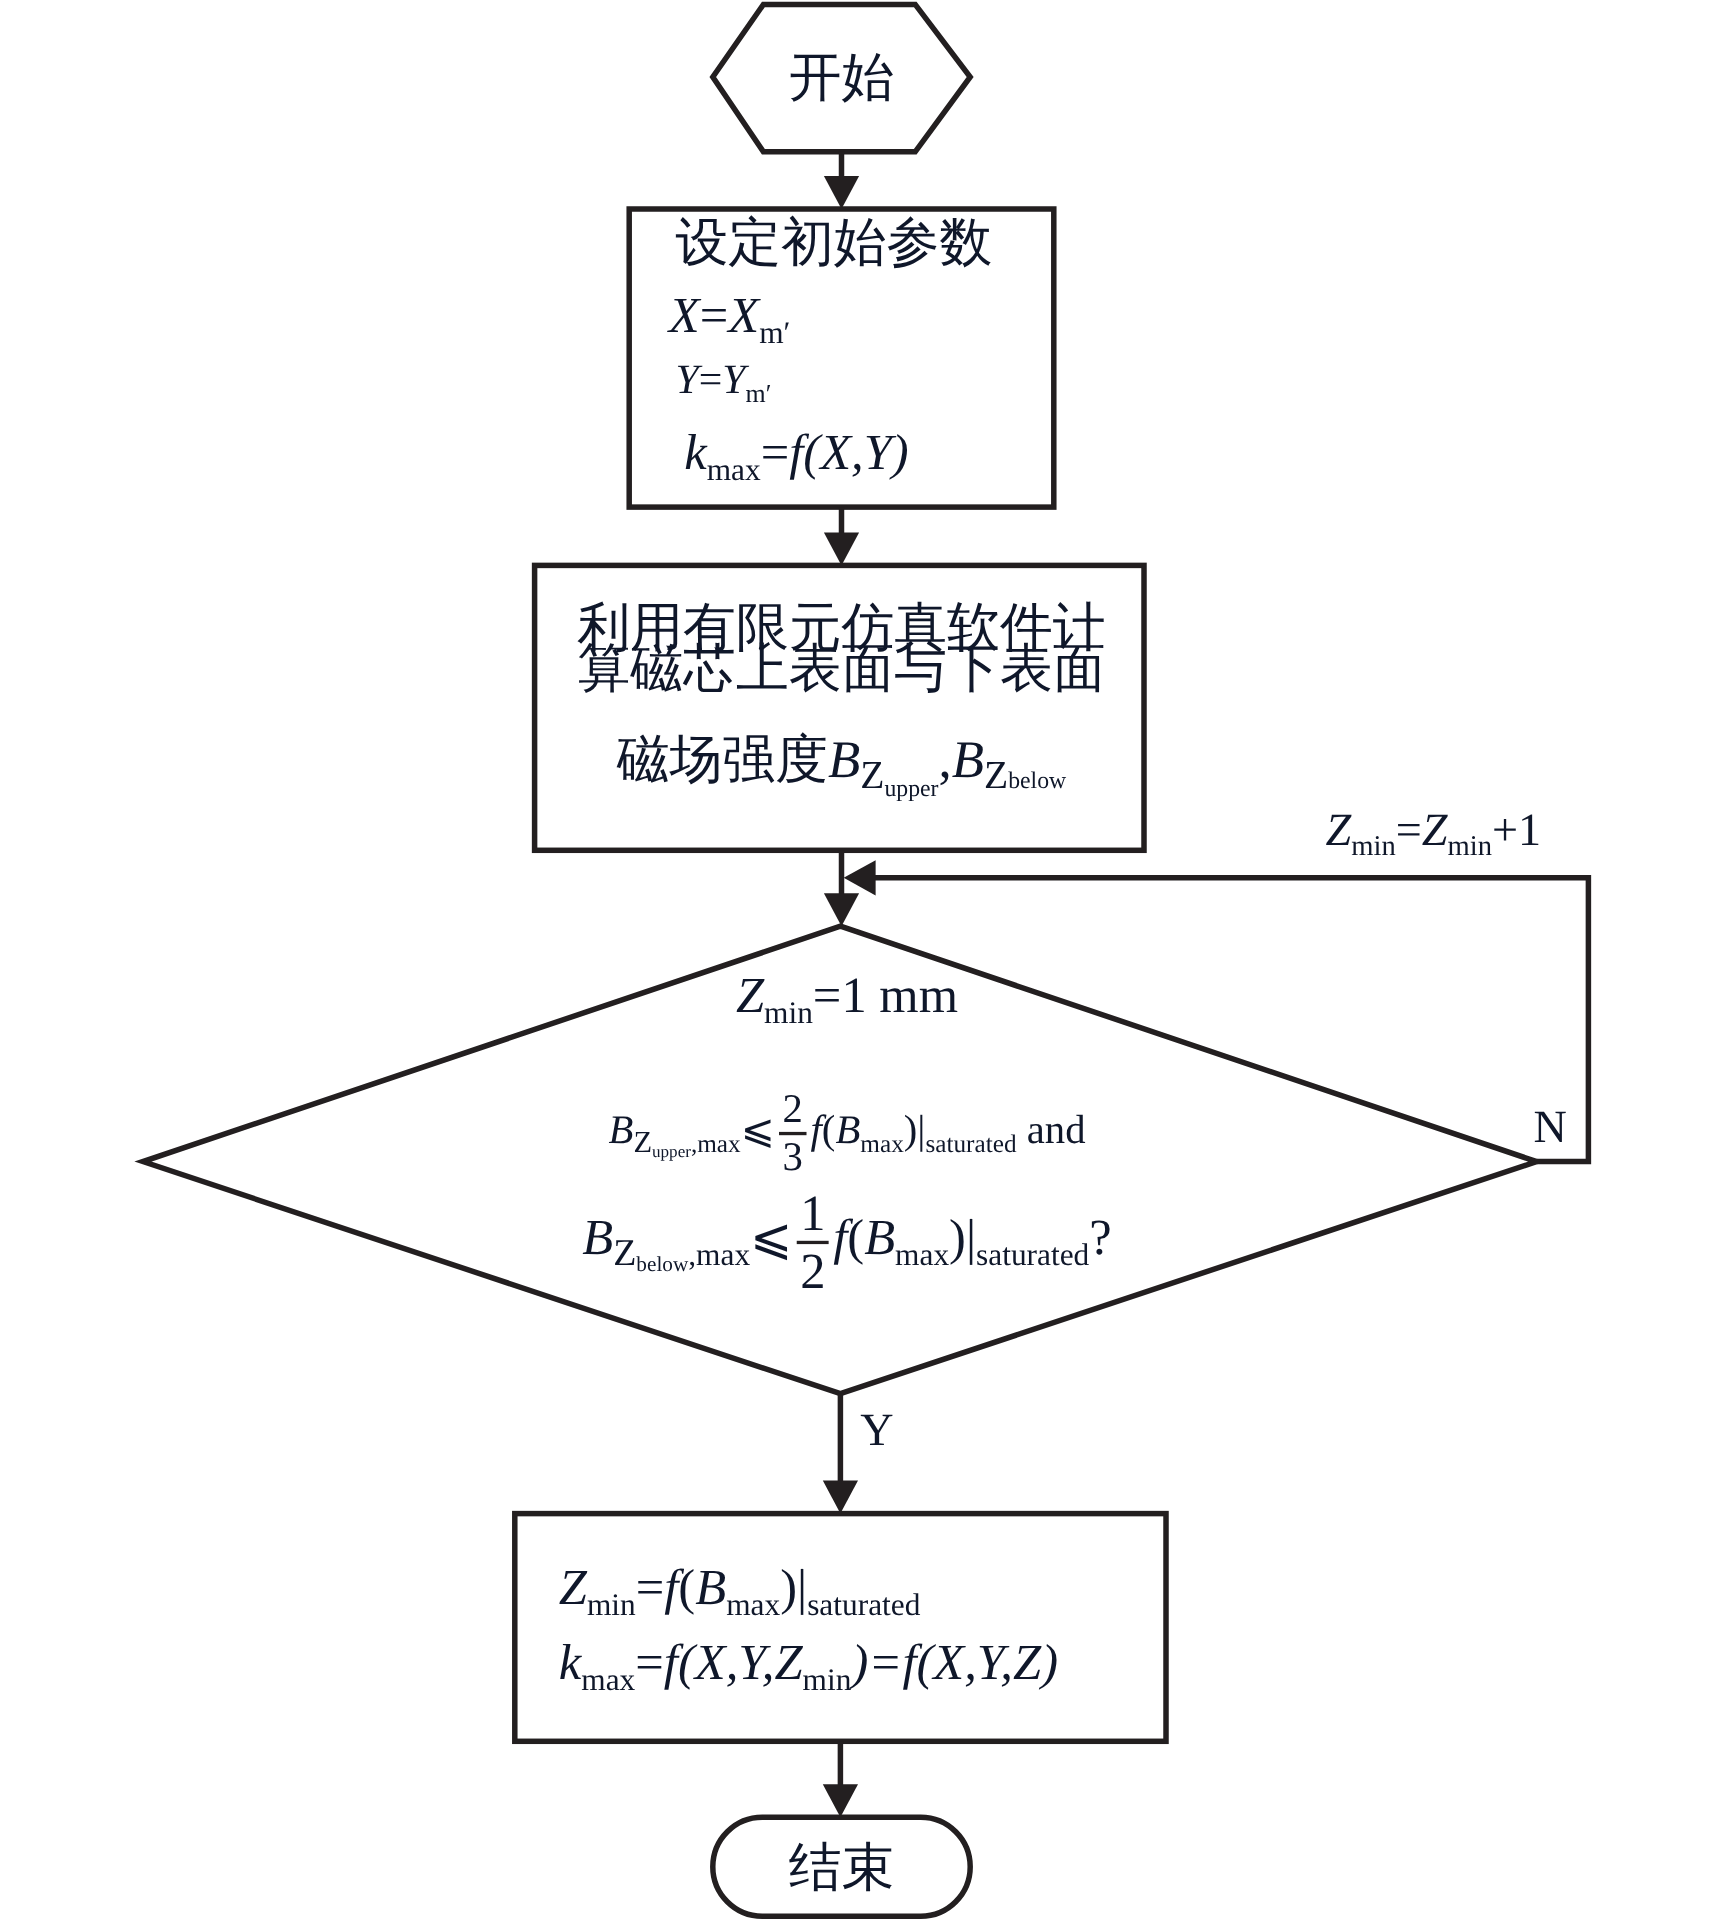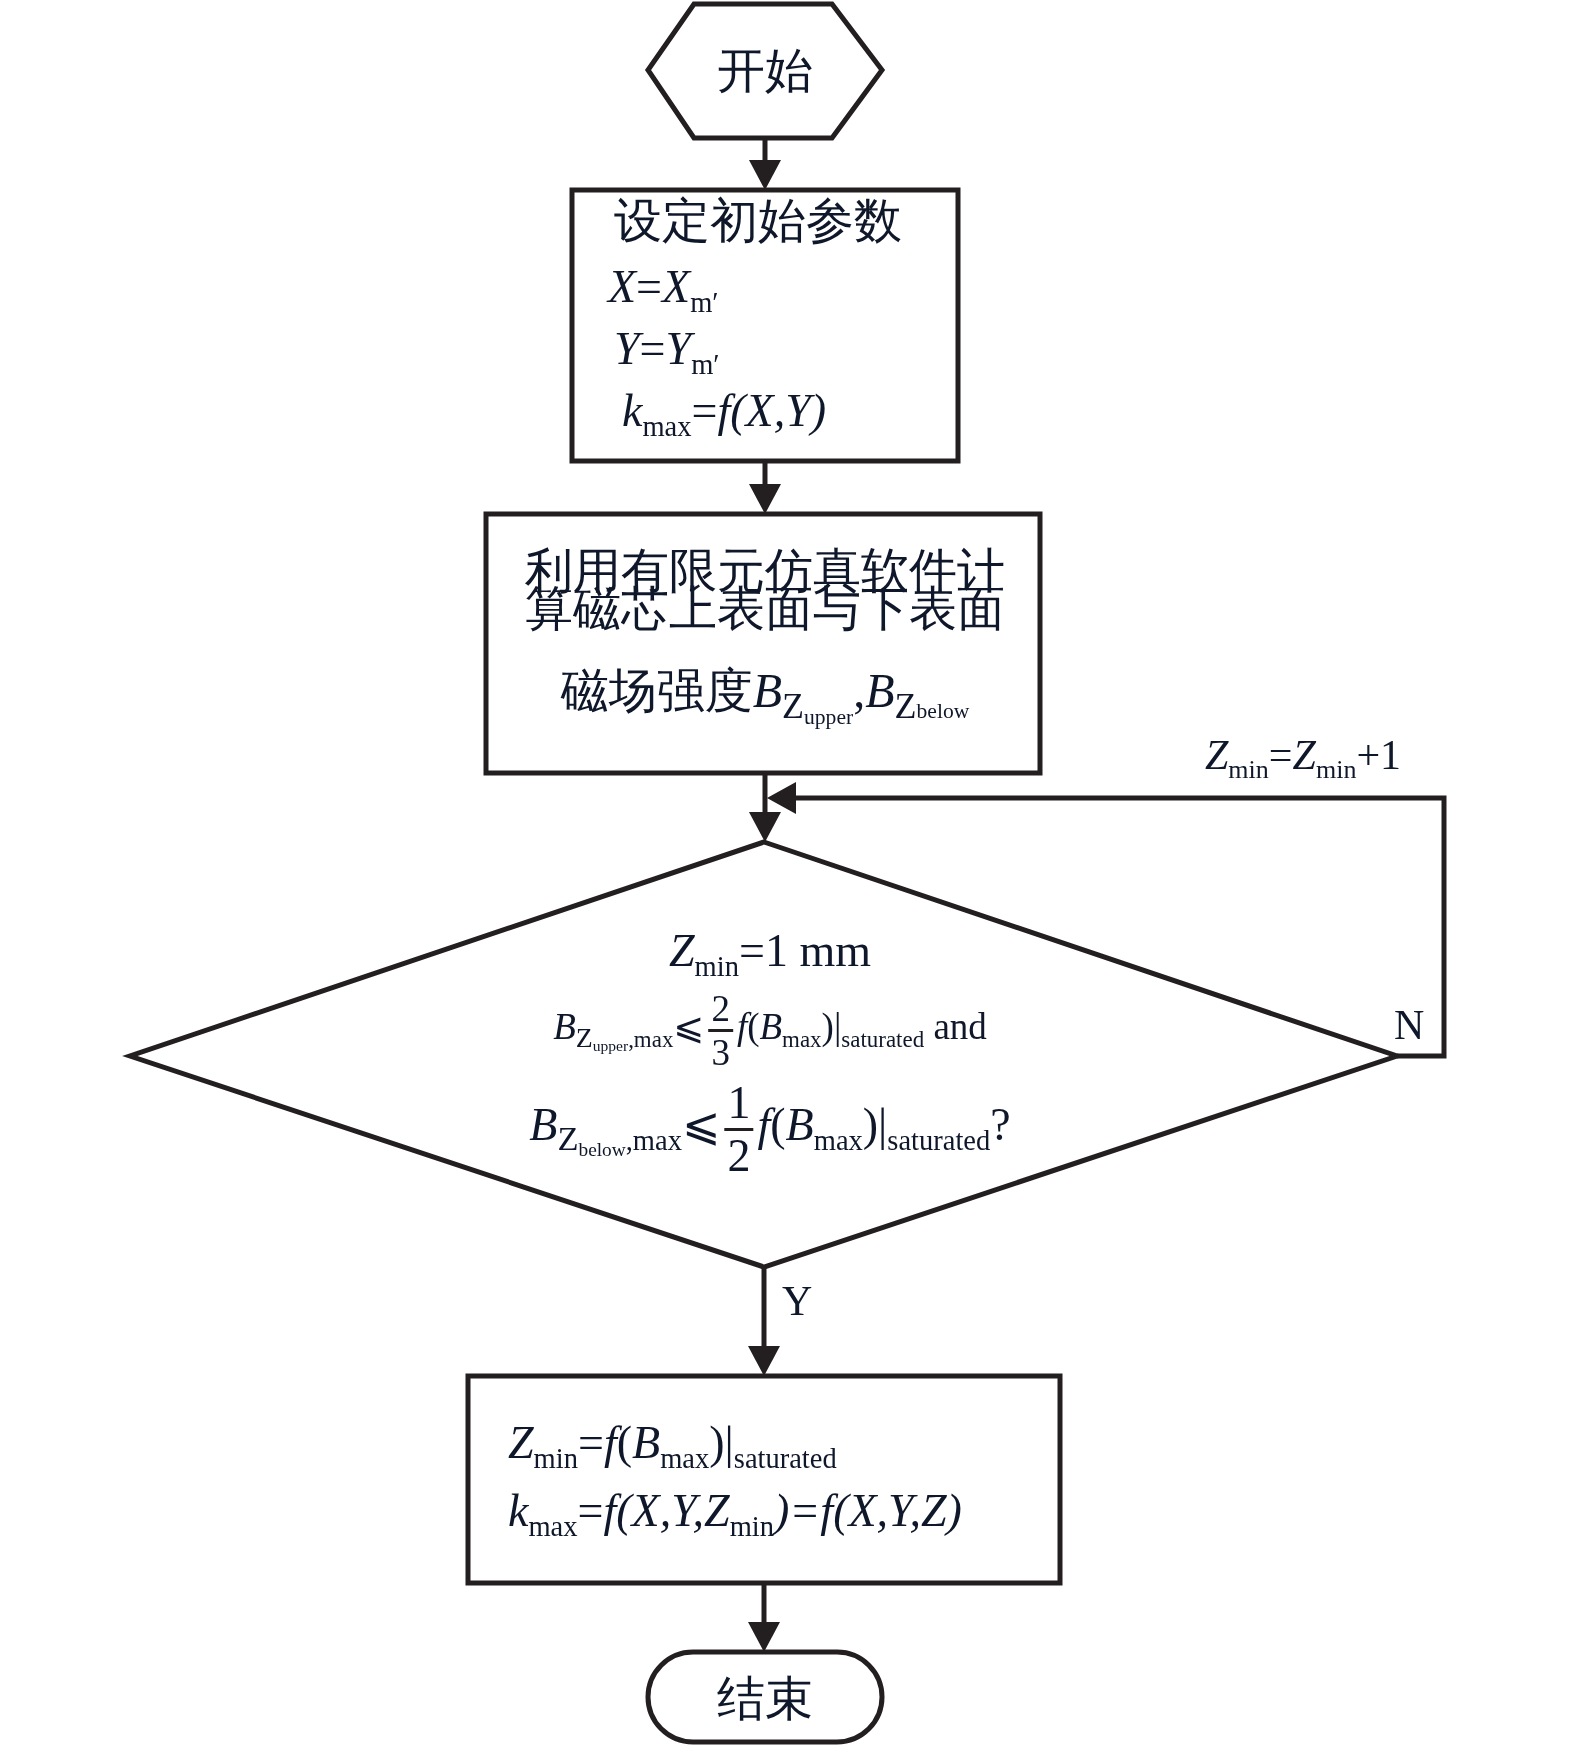--- a/index.html
+++ b/index.html
@@ -54,39 +54,39 @@
 
   <rect class="shape" x="648" y="1652" width="234" height="90" rx="45" ry="45"></rect>
 </svg>
 
 <div class="txt cjk center" style="left:765px; top:46px; font-size:48px;">开始</div>
 
 <div class="txt cjk" style="left:614px; top:196px; font-size:48px;">设定初始参数</div>
 <div class="txt" style="left:608px; top:264px; font-size:46px;">
   <span class="it">X</span>=<span class="it">X</span><span class="sub it">m′</span>
 </div>
-<div class="txt" style="left:614px; top:326px; font-size:46px;">
+<div class="txt" style="left:614px; top:326px; font-size:38px;">
   <span class="it">Y</span>=<span class="it">Y</span><span class="sub it">m′</span>
 </div>
 <div class="txt" style="left:610px; top:388px; font-size:46px;margin-left:12px;">
   <span class="it">k</span><span class="sub">max</span>=<span class="it">f(X,Y)</span>
 </div>
 
 <div class="txt cjk center" style="left:765px; top:546px; font-size:48px;">利用有限元仿真软件计</div>
 <div class="txt cjk center" style="left:765px; top:584px; font-size:48px;">算磁芯上表面与下表面</div>
 <div class="txt center" style="left:765px; top:666px; font-size:48px;">
   <span class="cjk">磁场强度</span><span class="it">B</span><span class="sub2 it">Z</span><span class="sub" style="font-size:0.45em;vertical-align:-0.8em">upper</span><span>,</span><span class="it">B</span><span class="sub2 it">Z</span><span class="sub" style="font-size:0.45em;vertical-align:-0.5em">below</span>
 </div>
 
 <div class="txt" style="left:1205px; top:734px; font-size:42px;">
   <span class="it">Z</span><span class="sub">min</span><span>=</span><span class="it">Z</span><span class="sub">min</span><span>+1</span>
 </div>
 <div class="txt" style="left:1394px; top:1004px; font-size:42px;">N</div>
 
-<div class="txt center" style="left:770px; top:928px; font-size:46px;">
+<div class="txt center" style="left:770px; top:882px; font-size:46px;">
   <span class="it">Z</span><span class="sub">min</span><span>=1 mm</span>
 </div>
 <div class="txt center" style="left:770px; top:990px; font-size:37px;">
   <span class="it">B</span><span class="sub2 it">Z</span><span class="sub" style="font-size:0.42em;vertical-align:-0.8em">upper</span><span class="sub">,max</span><span>⩽</span><span class="frac"><span class="num">2</span><span class="den">3</span></span><span class="it">f</span>(<span class="it">B</span><span class="sub">max</span>)|<span class="sub">saturated</span><span> and</span>
 </div>
 <div class="txt center" style="left:770px; top:1080px; font-size:46px;">
   <span class="it">B</span><span class="sub2 it">Z</span><span class="sub" style="font-size:0.42em;vertical-align:-0.8em">below</span><span class="sub">,max</span><span>⩽</span><span class="frac"><span class="num">1</span><span class="den">2</span></span><span class="it">f</span>(<span class="it">B</span><span class="sub">max</span>)|<span class="sub">saturated</span><span>?</span>
 </div>
 
 <div class="txt" style="left:782px; top:1280px; font-size:42px;">Y</div>

